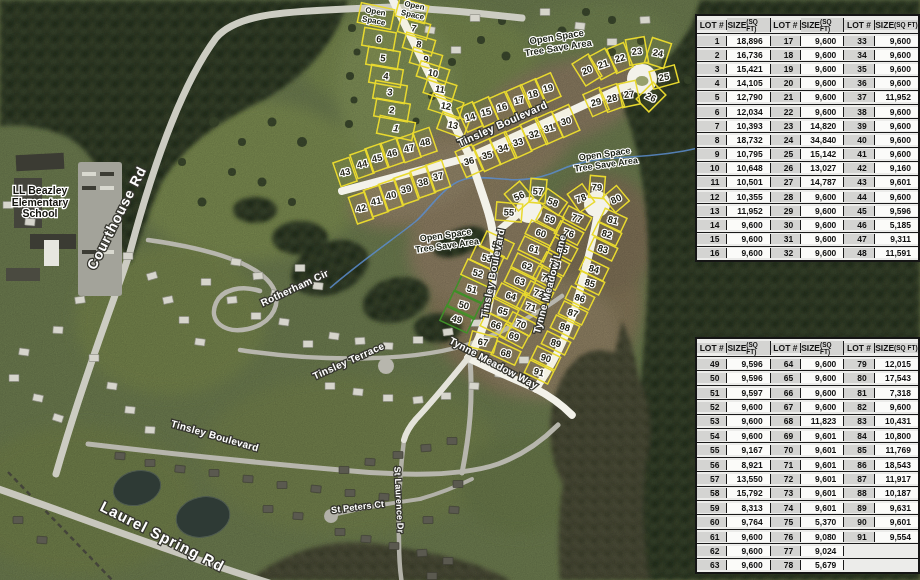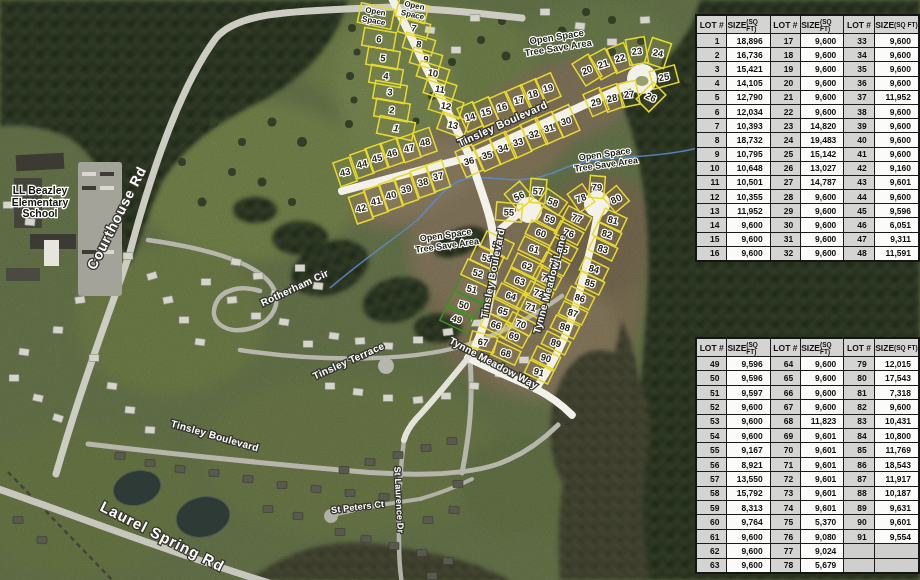--- a/index.html
+++ b/index.html
@@ -4,21 +4,21 @@
 <style>
   html,body{margin:0;padding:0;background:#222;}
   .stage{position:relative;width:920px;height:580px;overflow:hidden;font-family:"Liberation Sans",sans-serif;}
   svg text{font-family:"Liberation Sans",sans-serif;}
   .lotnum{font-weight:bold;font-size:9.5px;fill:#262619;stroke:#ffffff;stroke-width:2.4px;paint-order:stroke;text-anchor:middle;}
   .street{font-weight:bold;fill:#ffffff;stroke:#35352e;stroke-width:2.6px;paint-order:stroke;text-anchor:middle;}
   .arealabel{font-weight:bold;fill:#20261a;stroke:#ffffff;stroke-width:2.2px;paint-order:stroke;text-anchor:middle;}
   .schoollabel{font-weight:bold;font-size:10.5px;fill:#14140e;stroke:#ffffff;stroke-width:2.6px;paint-order:stroke;text-anchor:middle;}
   .lot-table{position:absolute;background:#ececea;border:2px solid #151515;display:flex;flex-direction:column;box-sizing:border-box;
              font-weight:bold;font-size:8.5px;color:#111;}
-  .trow{display:flex;flex:1;border-bottom:1px solid #1a1a1a;}
+  .trow{display:flex;flex:1;border-bottom:1px solid #1a1a1a;align-items:center;}
   .trow:last-child{border-bottom:none;}
   .trow.head{flex:none;height:17px;}
   .tcell{box-sizing:border-box;border-right:1px solid #1a1a1a;display:flex;align-items:center;justify-content:flex-end;padding-right:7px;}
   .tcell:last-child{border-right:none;}
   .c-lot{width:31px;background:#d4d4d2;}
   .c-size{width:44px;background:#fbfbf9;}
   .c-h{justify-content:center;padding-right:0;background:#d4d4d2;}
   .c-empty{background:#cfcfcd;}
   .sub{font-size:6.5px;}
 </style>
@@ -739,21 +739,21 @@
         <div class="tcell c-size">10,393</div>
         <div class="tcell c-lot">23</div>
         <div class="tcell c-size">14,820</div>
         <div class="tcell c-lot">39</div>
         <div class="tcell c-size">9,600</div>
       </div>
       <div class="trow">
         <div class="tcell c-lot">8</div>
         <div class="tcell c-size">18,732</div>
         <div class="tcell c-lot">24</div>
-        <div class="tcell c-size">19,483</div>
+        <div class="tcell c-size">34,840</div>
         <div class="tcell c-lot">40</div>
         <div class="tcell c-size">9,600</div>
       </div>
       <div class="trow">
         <div class="tcell c-lot">9</div>
         <div class="tcell c-size">10,795</div>
         <div class="tcell c-lot">25</div>
         <div class="tcell c-size">15,142</div>
         <div class="tcell c-lot">41</div>
         <div class="tcell c-size">9,600</div>
@@ -789,21 +789,21 @@
         <div class="tcell c-size">9,600</div>
         <div class="tcell c-lot">45</div>
         <div class="tcell c-size">9,596</div>
       </div>
       <div class="trow">
         <div class="tcell c-lot">14</div>
         <div class="tcell c-size">9,600</div>
         <div class="tcell c-lot">30</div>
         <div class="tcell c-size">9,600</div>
         <div class="tcell c-lot">46</div>
-        <div class="tcell c-size">6,051</div>
+        <div class="tcell c-size">5,185</div>
       </div>
       <div class="trow">
         <div class="tcell c-lot">15</div>
         <div class="tcell c-size">9,600</div>
         <div class="tcell c-lot">31</div>
         <div class="tcell c-size">9,600</div>
         <div class="tcell c-lot">47</div>
         <div class="tcell c-size">9,311</div>
       </div>
       <div class="trow">

